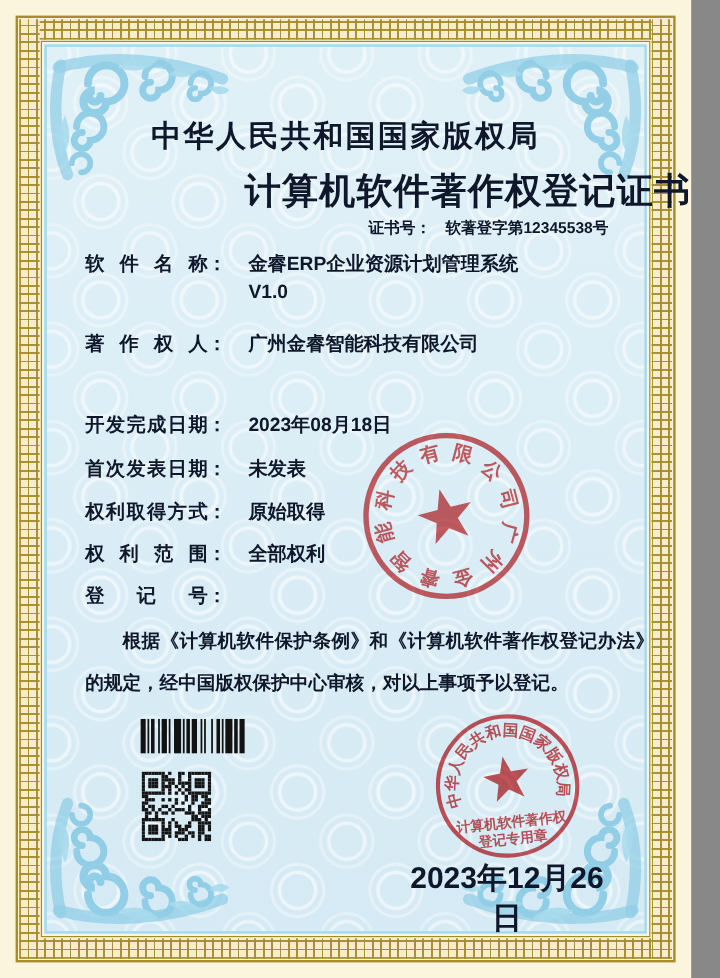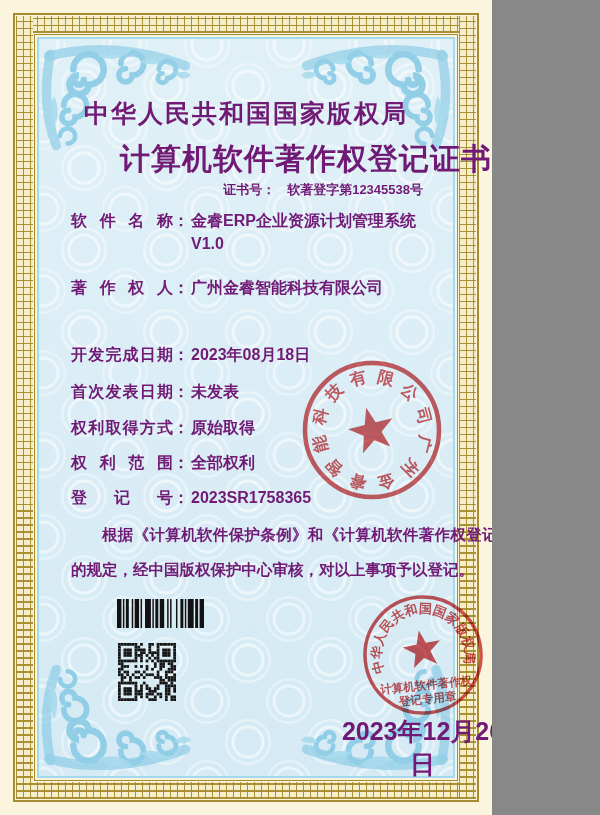--- a/index.html
+++ b/index.html
@@ -1,20 +1,20 @@
 <!DOCTYPE html>
 <html><head>
 <meta charset="utf-8">
 <style>
   html,body{margin:0;padding:0;background:#888;}
   .page{
-    position:relative;width:492px;height:815px;overflow:hidden;
+    position:relative;width:576px;height:815px;overflow:hidden;
     background:#faf5dc;
     font-family:"Liberation Sans", sans-serif;
-    color:#701a75;
+    color:#0f172a;
   }
   
   .frame-outer{position:absolute;inset:13px;border:2px solid #a68c2e;}
   .frame-inner{position:absolute;inset:34px;border:1.5px solid #a68c2e;}
   .band{position:absolute;background-color:#f6eecb;
     background-image:
       repeating-linear-gradient(90deg,rgba(166,140,46,.95) 0 1.5px,rgba(0,0,0,0) 1.5px 7px),
       repeating-linear-gradient(0deg,rgba(166,140,46,.95) 0 1.5px,rgba(0,0,0,0) 1.5px 7px);}
   .band.top{left:16px;right:16px;top:16px;height:17px;}
   .band.bottom{left:16px;right:16px;bottom:16px;height:17px;}
@@ -38,21 +38,21 @@
   
   .title1{position:absolute;top:97px;left:0;right:0;text-align:center;
     font-size:25px;font-weight:bold;letter-spacing:2px;}
   .title2{position:absolute;top:139px;left:0;right:0;text-align:right;
     font-size:30px;font-weight:bold;letter-spacing:1px;}
   .certno{position:absolute;top:181px;right:69px;font-size:13px;font-weight:bold;}
   .certno .cn-label{margin-right:12px;}
   .row{position:absolute;left:71px;font-size:16px;font-weight:bold;display:flex;line-height:1.3;justify-content:space-between;}
   .flabel{width:102px;text-align:justify;text-align-last:justify;}
   .colon{width:14px;}
-  .fvalue{margin-left:4px;}
+  .fvalue{margin-left:20px;}
   .fvalue .v2{display:block;margin-top:2px;}
   .statement{position:absolute;left:71px;top:517px;width:474px;
     font-size:15.5px;font-weight:bold;line-height:35px;text-indent:31px;text-align:justify;}
   .issue-date{position:absolute;left:340px;top:715px;width:165px;text-align:center;
     font-size:25px;font-weight:bold;}
   
   .barcode{position:absolute;left:117px;top:599px;}
   .qr{position:absolute;left:118px;top:643px;}
   .seal{position:absolute;mix-blend-mode:multiply;}
   #seal-company{left:292px;top:350px;width:160px;height:160px;}
@@ -138,21 +138,20 @@
     <span class="fvalue">原始取得</span>
   </div>
   <div class="row" style="top:453px">
     <span class="flabel">权利范围</span>
       <span class="colon">：</span>
     <span class="fvalue">全部权利</span>
   </div>
   <div class="row" style="top:488px">
     <span class="flabel">登记号</span>
       <span class="colon">：</span>
-    <span class="fvalue">2023SR1758365</span>
   </div>
 
   <div class="statement">根据《计算机软件保护条例》和《计算机软件著作权登记办法》的规定，经中国版权保护中心审核，对以上事项予以登记。</div>
 
   <svg class="barcode" id="barcode" width="87" height="29" viewBox="0 0 87 29">
       <rect x="0.00" y="0" width="4.42" height="29" fill="#121212"></rect>
       <rect x="5.90" y="0" width="1.47" height="29" fill="#121212"></rect>
       <rect x="8.85" y="0" width="2.95" height="29" fill="#121212"></rect>
       <rect x="14.75" y="0" width="1.47" height="29" fill="#121212"></rect>
       <rect x="17.69" y="0" width="4.42" height="29" fill="#121212"></rect>

